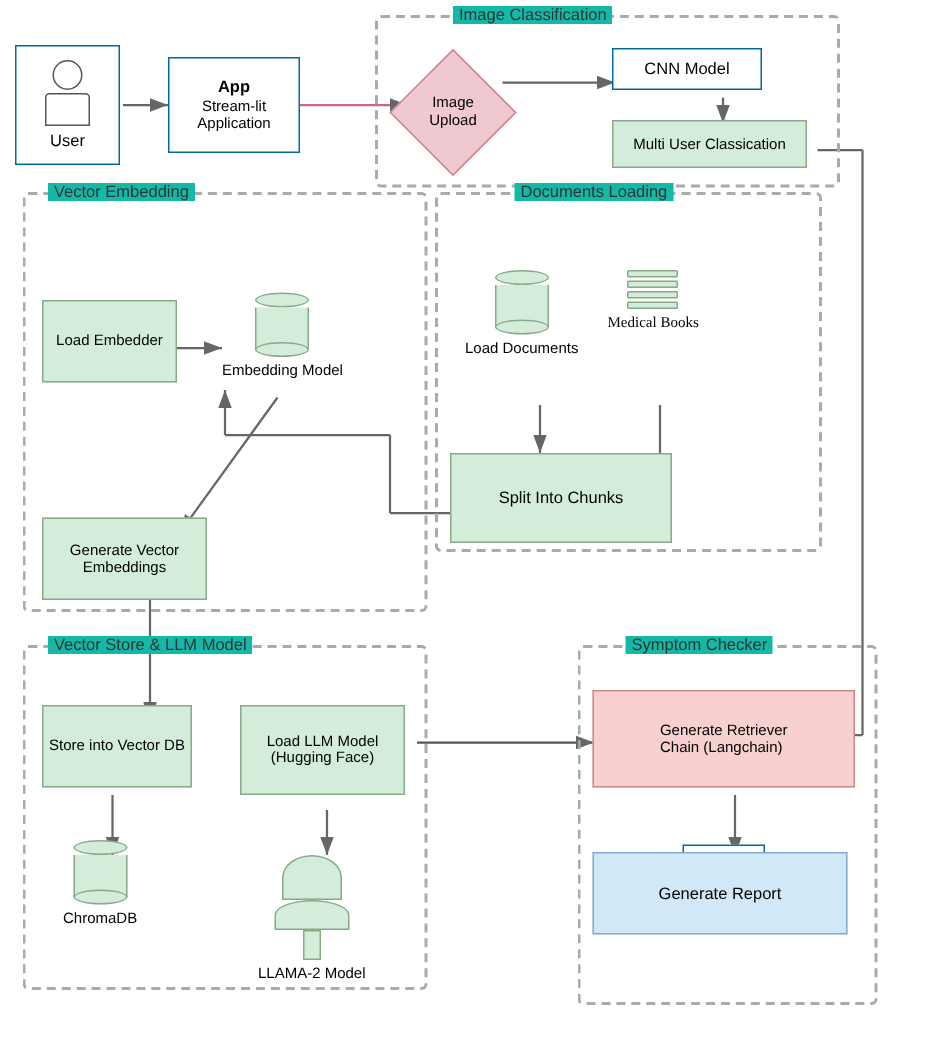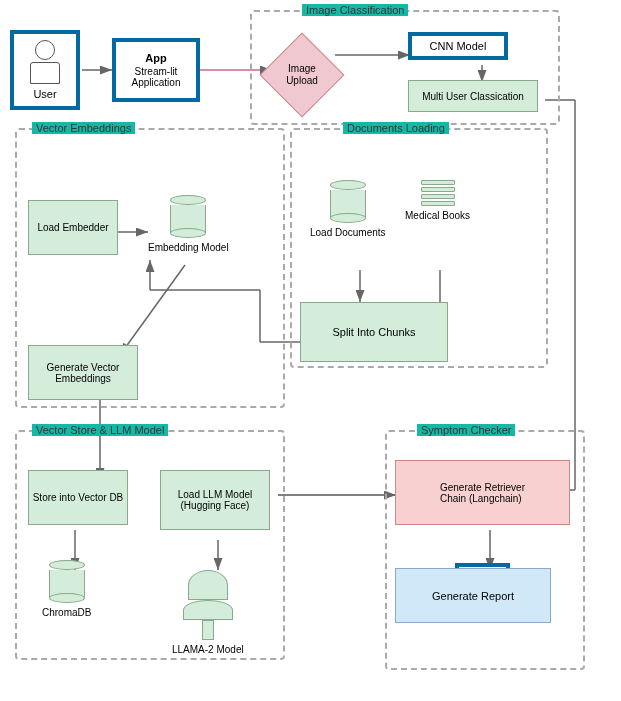--- a/index.html
+++ b/index.html
@@ -19,21 +19,21 @@
     }
     
     .box {
       position: absolute;
       display: flex;
       align-items: center;
       justify-content: center;
       text-align: center;
     }
     .box-plain {
-      border: 4px solid #0369a1;
+      border: 1px solid #0369a1;
       background: #fff;
     }
     .box-light-green {
       border: 1px solid #88aa88;
       background: #d4edda;
     }
     .box-light-blue {
       border: 1px solid #88aacc;
       background: #d0e8f8;
     }
@@ -259,37 +259,37 @@
   <div style="position:absolute;left:310px;top:180px;display:flex;flex-direction:column;align-items:center;gap:4px;">
     <div class="cylinder-icon">
       <div class="cyl-top"></div>
       <div class="cyl-body"></div>
       <div class="cyl-bottom"></div>
     </div>
     <div style="font-size:10px;text-align:right;">Load
 Documents</div>
   </div>
 
-  <div style="position:absolute;left:405px;top:180px;display:flex;flex-direction:column;align-items:center;gap:4px;">
+  <div style="position:absolute;left:405px;top:180px;display:flex;flex-direction:column;align-items:center;gap:4px;font-family:Liberation Serif, serif;">
     <div class="book-stack">
       <div class="book-line"></div>
       <div class="book-line"></div>
       <div class="book-line"></div>
       <div class="book-line"></div>
     </div>
     <div style="font-size:10px;text-align:center;">Medical
 Books</div>
   </div>
 
   <div class="box box-light-green" style="left:300px;top:302px;width:148px;height:60px;">
     <div style="text-align:right;">Split Into Chunks</div>
   </div>
 
   <div class="dashed-container" style="left:15px;top:128px;width:270px;height:280px;">
-    <span class="container-label" style="top:-8px;left:15px;">Vector Embeddings</span>
+    <span class="container-label" style="top:-8px;left:15px;">Vector Embedding</span>
   </div>
 
   <div class="box box-light-green" style="left:28px;top:200px;width:90px;height:55px;">
     <div style="text-align:center;font-size:10px;">Load
 Embedder</div>
   </div>
 
   <div style="position:absolute;left:148px;top:195px;display:flex;flex-direction:column;align-items:center;gap:4px;">
     <div class="cylinder-icon">
       <div class="cyl-top"></div>
@@ -342,17 +342,17 @@
   </div>
 
   <div class="box box-light-pink" style="left:395px;top:460px;width:175px;height:65px;">
     <div style="text-align:left;font-size:10px;white-space:pre-line;">Generate Retriever
 Chain (Langchain)</div>
   </div>
 
   <div class="box box-plain" style="left:455px;top:563px;width:55px;height:20px;">
     <div style="font-size:10px;">Output</div>
   </div>
-  <div class="box box-light-blue" style="left:395px;top:568px;width:156px;height:55px;">
+  <div class="box box-light-blue" style="left:395px;top:568px;width:170px;height:55px;">
     <div style="font-size:11px;">Generate Report</div>
   </div>
 
 </div>
 
 </body></html>

